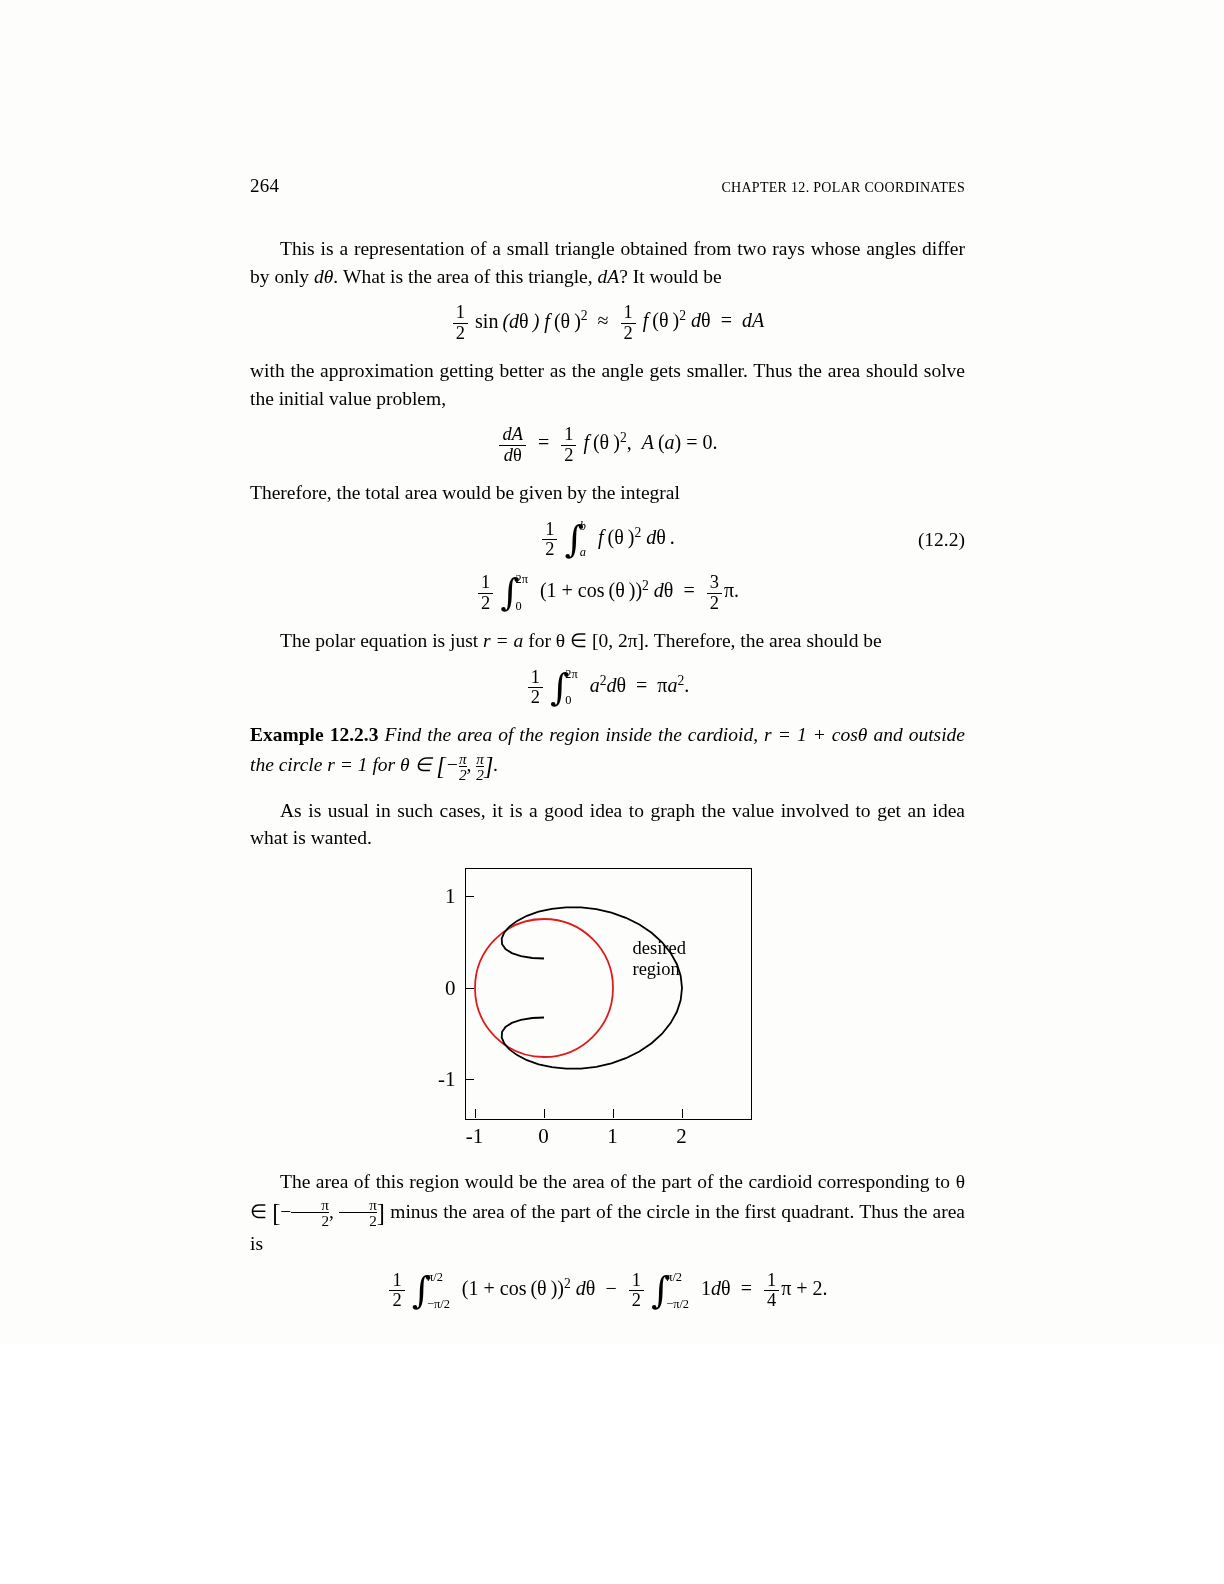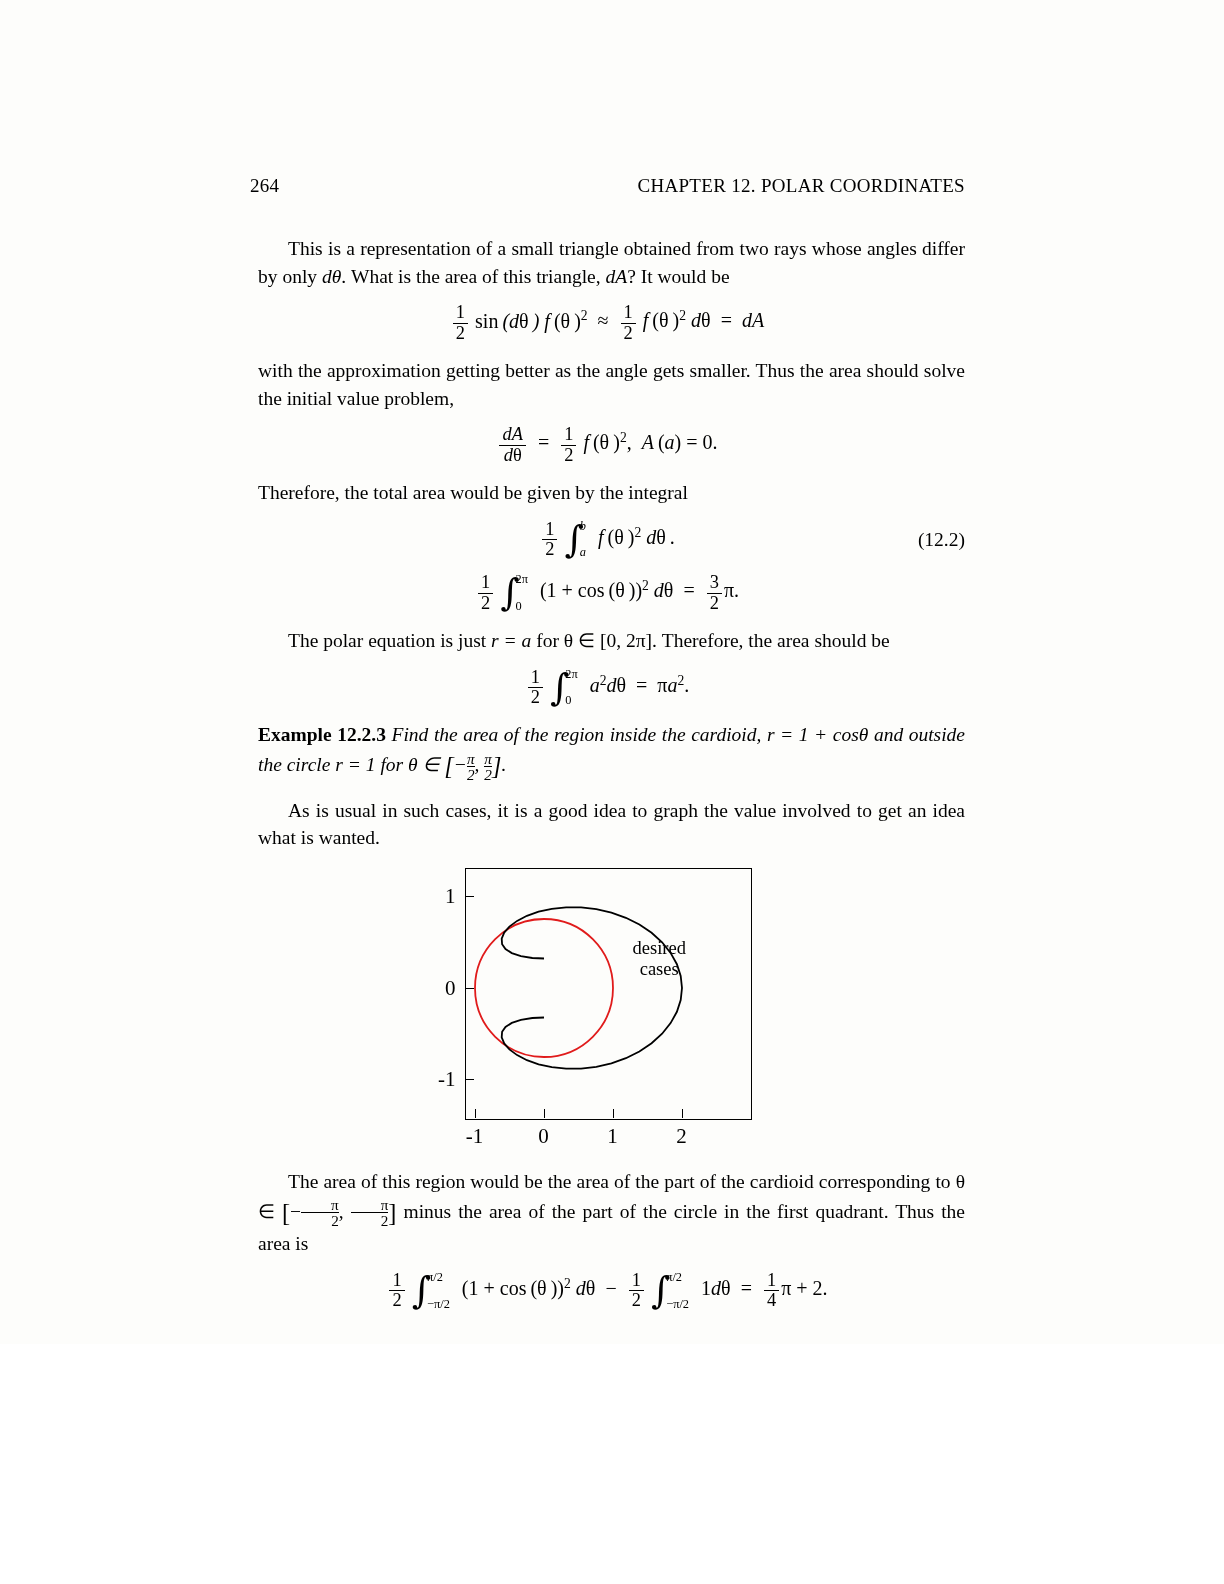--- a/index.html
+++ b/index.html
@@ -30,26 +30,26 @@
   }
   .runhead {
     display: flex;
     justify-content: space-between;
     align-items: baseline;
     font-size: 19px;
     letter-spacing: 0.3px;
     margin-bottom: 38px;
   }
   .runhead .folio { font-size: 19px; }
-  .runhead .title { font-size: 19px; }
+  .runhead .title { font-size: 14px; }
 
   p {
     font-size: 19.5px;
     line-height: 1.42;
-    margin: 0 0 13px 8px;
+    margin: 0 0 13px 0;
     text-align: justify;
   }
   p.indent { text-indent: 30px; }
   .eq {
     text-align: center;
     margin: 12px 0 14px 0;
     font-size: 20px;
     position: relative;
   }
   .eq .tagnum {
@@ -273,23 +273,23 @@
                L 203.4 44.6 L 217.9 49.8 L 231.4 56.5 L 243.6 64.8 L 254.1 74.3
                L 262.6 84.9 L 268.9 96.2 L 272.7 108.0 L 274.0 120.0"></path>
           <path fill="none" stroke="#000000" stroke-width="1.8" d="M 274.0 120.0
                L 272.7 132.0 L 268.9 143.8 L 262.6 155.1 L 254.1 165.7 L 243.6 175.2
                L 231.4 183.5 L 217.9 190.2 L 203.4 195.4 L 188.3 198.8 L 173.1 200.6
                L 158.1 200.7 L 143.8 199.2 L 130.6 196.3 L 118.9 192.2 L 109.1 187.1
                L 101.4 181.4 L 96.2 175.4 L 93.7 169.4 L 94.1 163.8 L 97.5 158.9
                L 103.8 154.9 L 112.9 151.9 L 124.3 150.0 L 136.0 149.5"></path>
         </svg>
 
-        <div class="annot" style="left:225px; top:70px;text-align:center;">
+        <div class="annot" style="left:225px; top:70px;">
           <div>desired</div>
-          <div>cases</div>
+          <div>region</div>
         </div>
       </div>
     </div>
 
     <p class="indent">
       The area of this region would be the area of the part of the cardioid corresponding to θ ∈
       <span style="font-size:1.25em; vertical-align:middle;">[</span>−<span class="bracketfrac"><span class="num">π</span><span class="den">2</span></span>, <span class="bracketfrac"><span class="num">π</span><span class="den">2</span></span><span style="font-size:1.25em; vertical-align:middle;">]</span>
       minus the area of the part of the circle in the first quadrant. Thus the area is
     </p>
 

